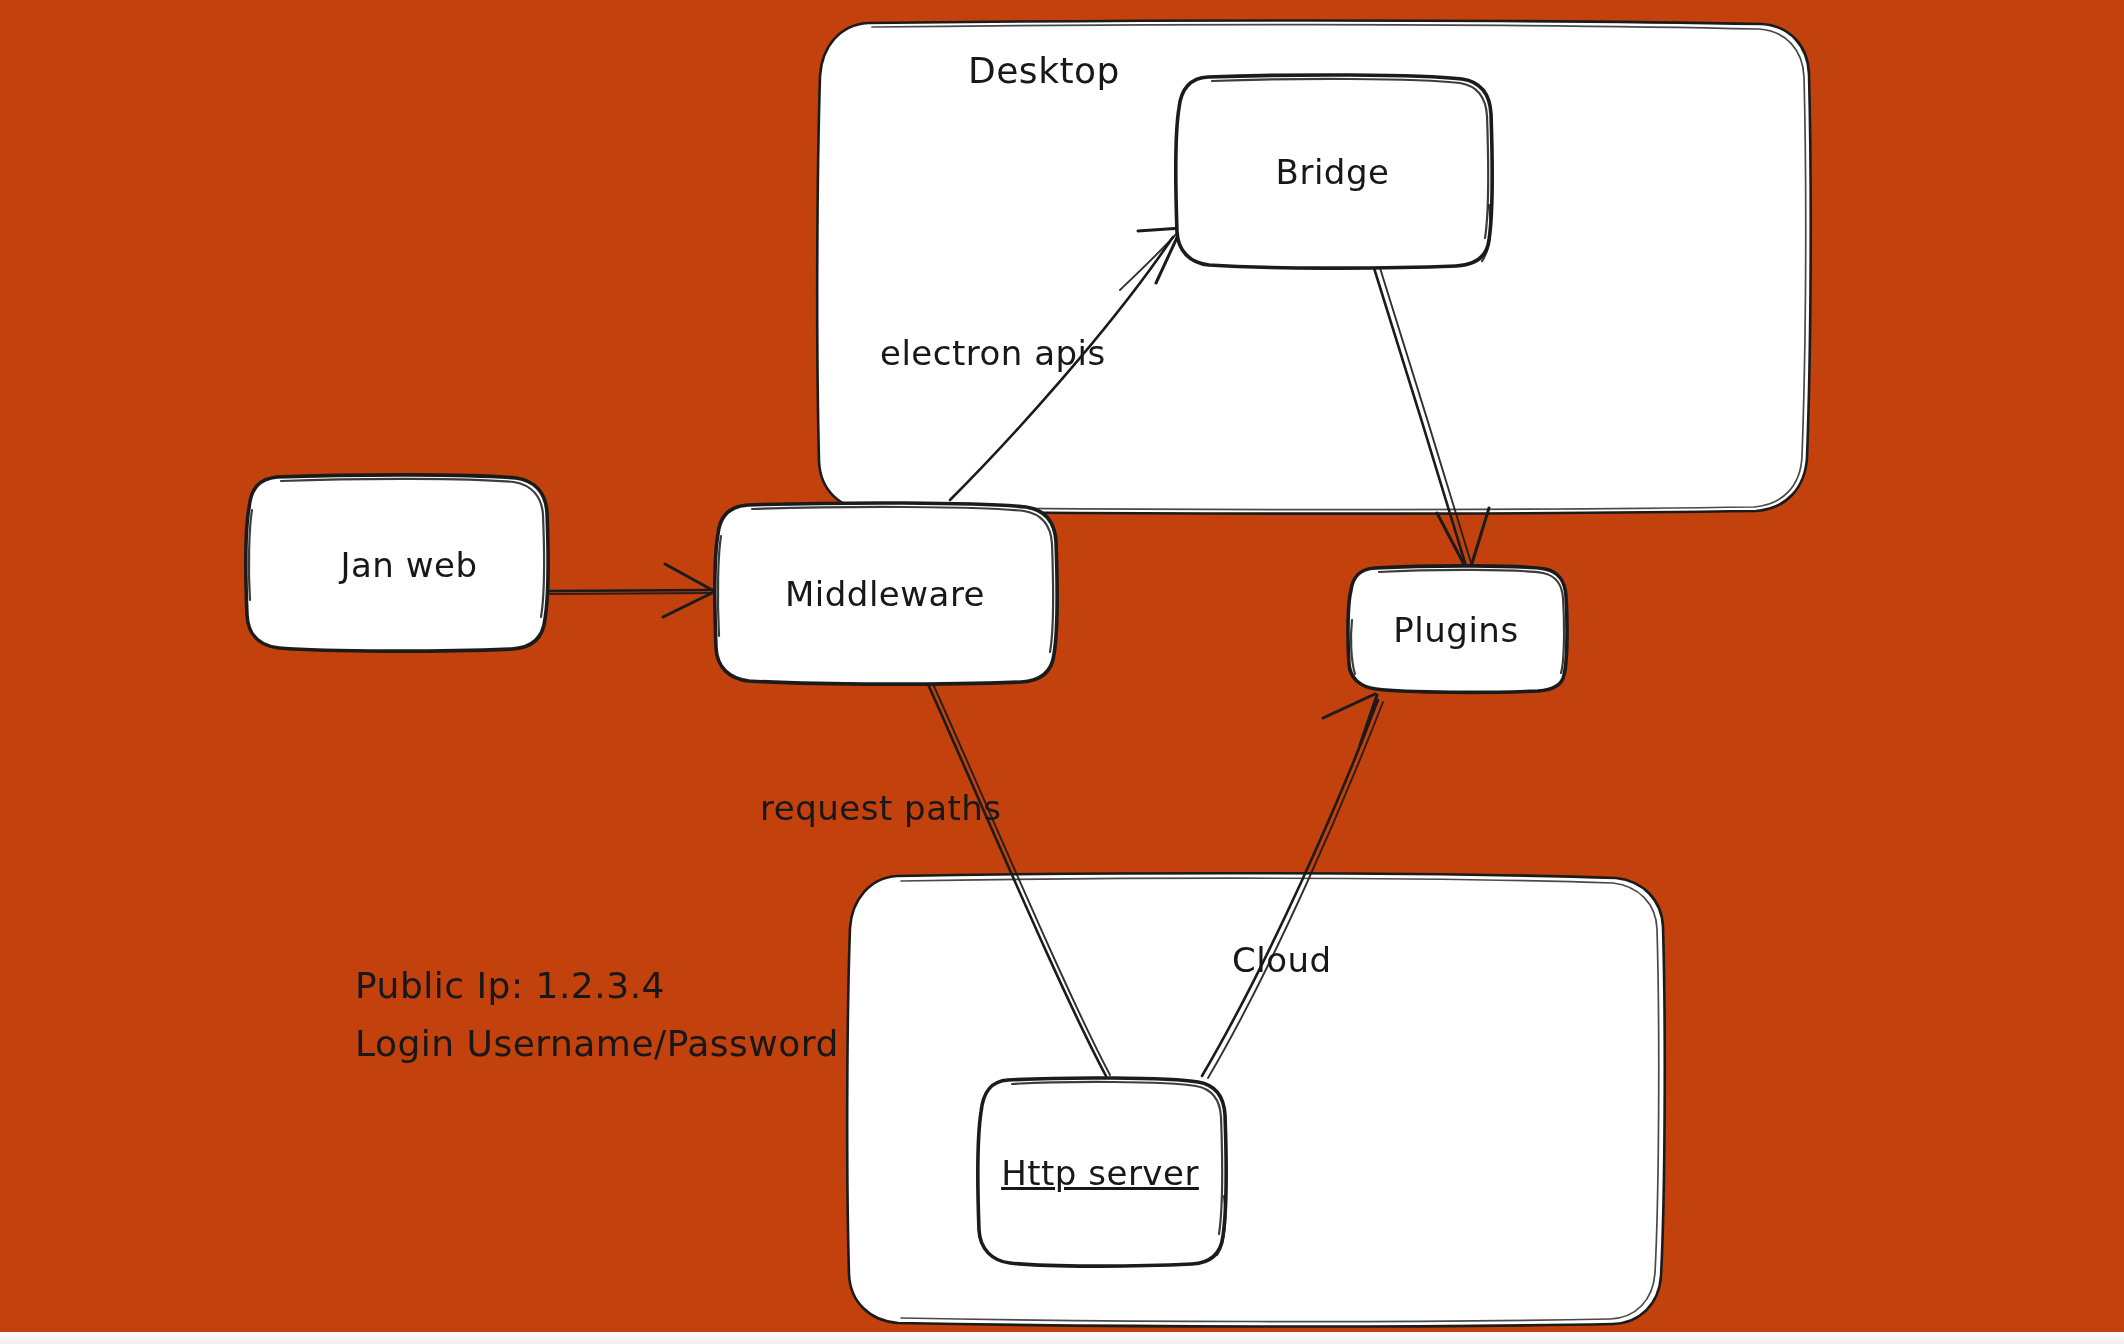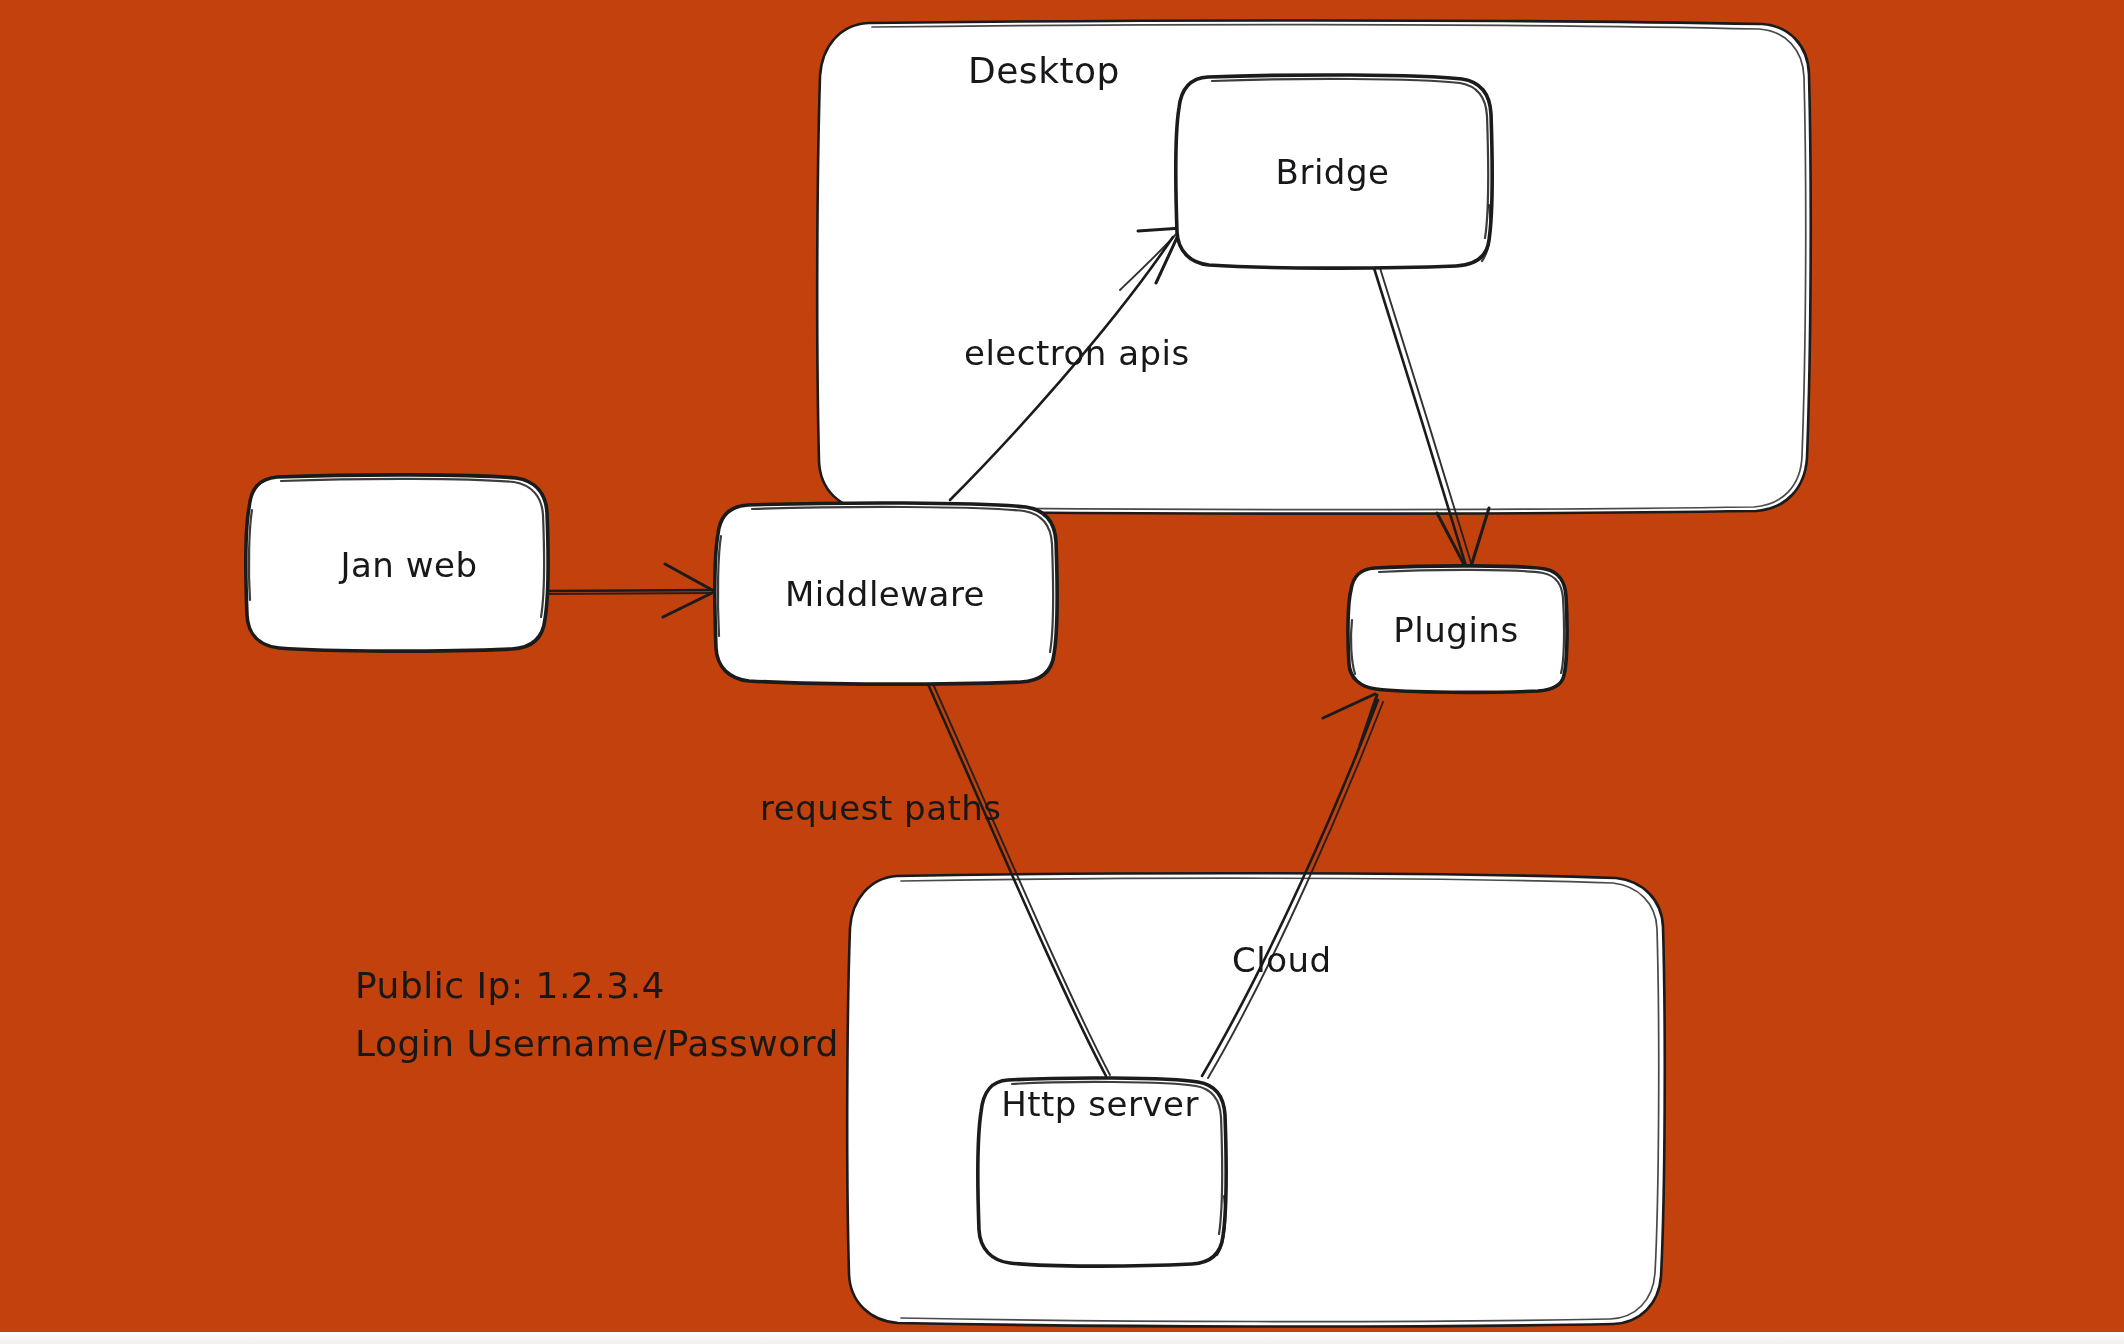--- a/index.html
+++ b/index.html
@@ -262,23 +262,23 @@
   <div class="hand-text edge-label" style="left:1232px; top:940px;">Cloud</div>
 
   <div class="hand-text node-label" style="left:245px; top:545px; width:328px;">Jan web</div>
 
   <div class="hand-text node-label" style="left:715px; top:574px; width:340px;">Middleware</div>
 
   <div class="hand-text node-label" style="left:1175px; top:152px; width:315px;">Bridge</div>
 
   <div class="hand-text node-label" style="left:1347px; top:610px; width:218px;">Plugins</div>
 
-  <div class="hand-text node-label" style="left:975px; top:1084px; width:250px;">Http server</div>
-
-  <div class="hand-text edge-label" style="left:964px; top:333px;">electron apis</div>
+  <div class="hand-text node-label" style="left:975px; top:1153px; width:250px;text-decoration:underline;">Http server</div>
+
+  <div class="hand-text edge-label" style="left:880px; top:333px;">electron apis</div>
 
   <div class="hand-text edge-label" style="left:760px; top:788px;">request paths</div>
 
   <div style="position:absolute; left:355px; top:960px;">
     <div class="hand-text note-text" style="position:relative; left:0; top:0;">Public Ip: 1.2.3.4</div>
     <div class="hand-text note-text" style="position:relative; left:0; top:6px;">Login Username/Password</div>
   </div>
 
   <div class="bottom-band"></div>
 

